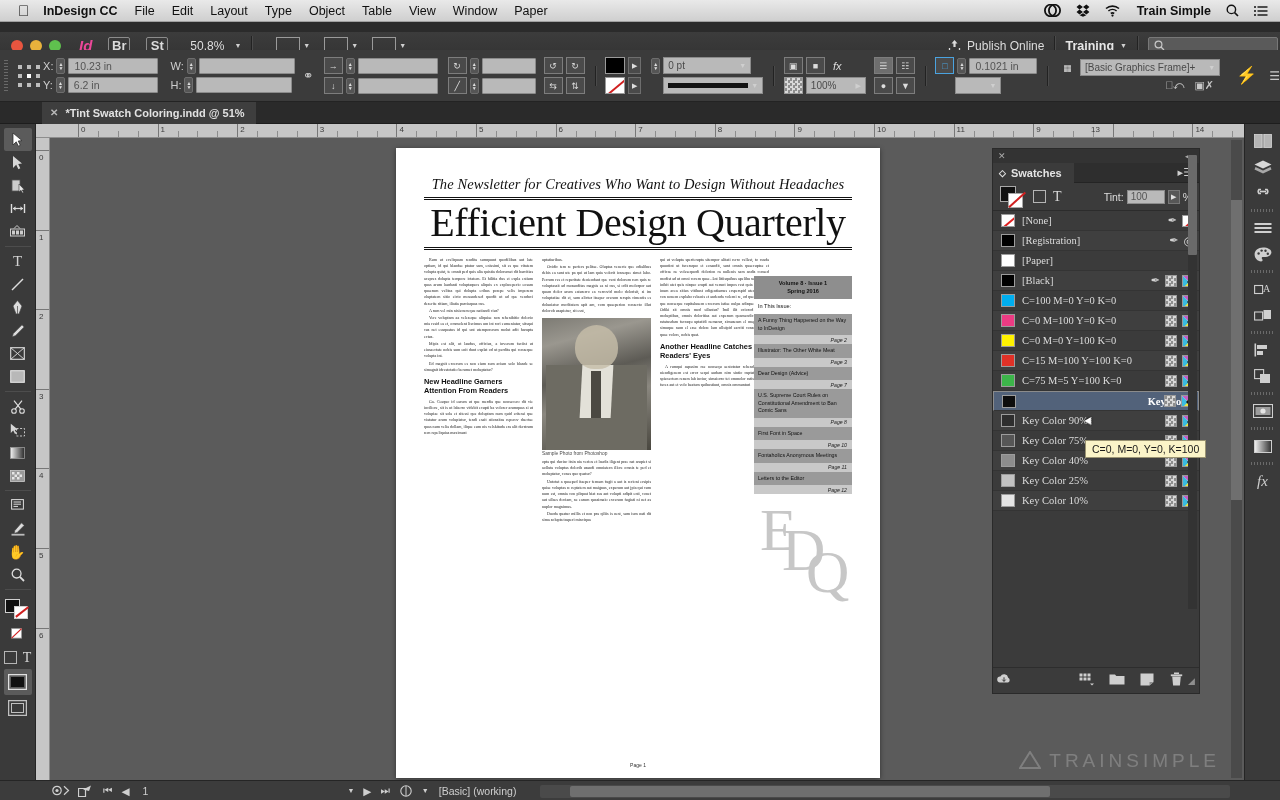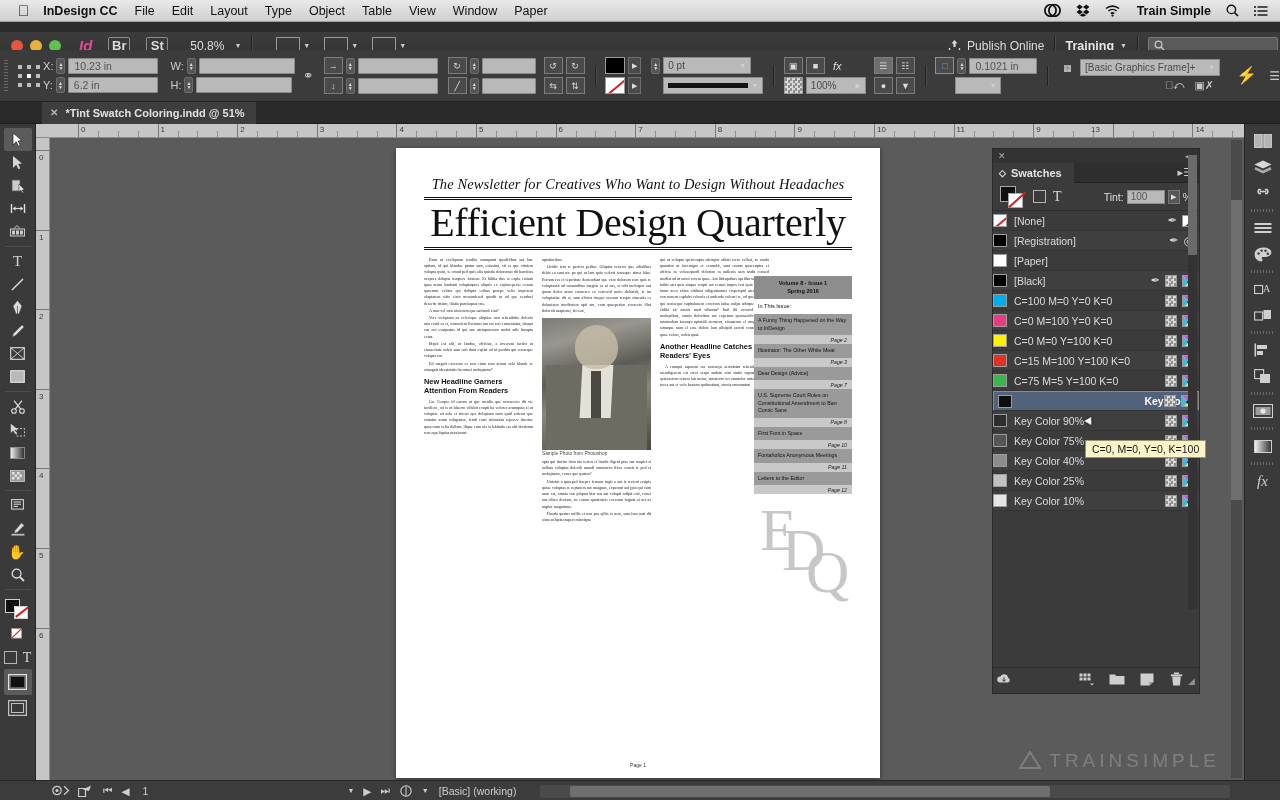--- a/index.html
+++ b/index.html
@@ -143,21 +143,21 @@
   .fillstroke .f{position:absolute;left:0;top:0;width:16px;height:16px;background:#111;border:1px solid #a8a8a8;}
   .fillstroke .s{position:absolute;left:8px;top:7px;width:15px;height:15px;background:#fff;border:1px solid #a8a8a8;}
   .fillstroke .sl{position:absolute;left:9px;top:8px;width:13px;height:13px;}
   .fmt{ width:13px;height:13px;border:1px solid #b5b5b5;}
   .tglyph{ font-family:"Liberation Serif",serif;font-size:14px;color:#d8d8d8;line-height:1;}
   .tintwrap{ margin-left:auto;display:flex;align-items:center;gap:3px;font-size:10.5px;color:#ddd;}
   .tintval{ width:38px;height:14px;background:#b9b9b9;border:1px solid #8b8b8b;color:#555;font-size:10px;
      display:flex;align-items:center;padding-left:3px;}
   .tintarr{ width:12px;height:14px;background:#575757;border:1px solid #777;display:flex;align-items:center;justify-content:center;font-size:7px;color:#e0e0e0;}
   .swlist{ position:relative;height:460px;background:#3b3b3b;overflow:hidden;}
-  .swrow{ height:20px;display:flex;align-items:center;border-bottom:1px solid #343434;position:relative;}
+  .swrow{ height:20px;display:flex;align-items:center;padding-left:8px;border-bottom:1px solid #343434;position:relative;font-family:Liberation Serif, serif;}
   .swrow.alt{ background:#3f3f3f;}
   .swrow.sel{ background:#52627a;}
   .chip{ width:14px;height:13px;border:1px solid #9c9c9c;flex:0 0 auto;}
   .chip.none{ background:#fff;position:relative;overflow:hidden;}
   .chip.none:after{content:"";position:absolute;left:-3px;top:5px;width:24px;height:1.6px;background:#e02020;transform:rotate(-40deg);}
   .swname{ margin-left:7px;font-size:10.5px;color:#dcdcdc;white-space:nowrap;}
   .swrow.sel .swname{ font-weight:bold;color:#fff;}
   .swicons{ position:absolute;right:5px;display:flex;align-items:center;gap:5px;}
   .ic-sq{ width:12px;height:12px;}
   .ic-check{ background:

